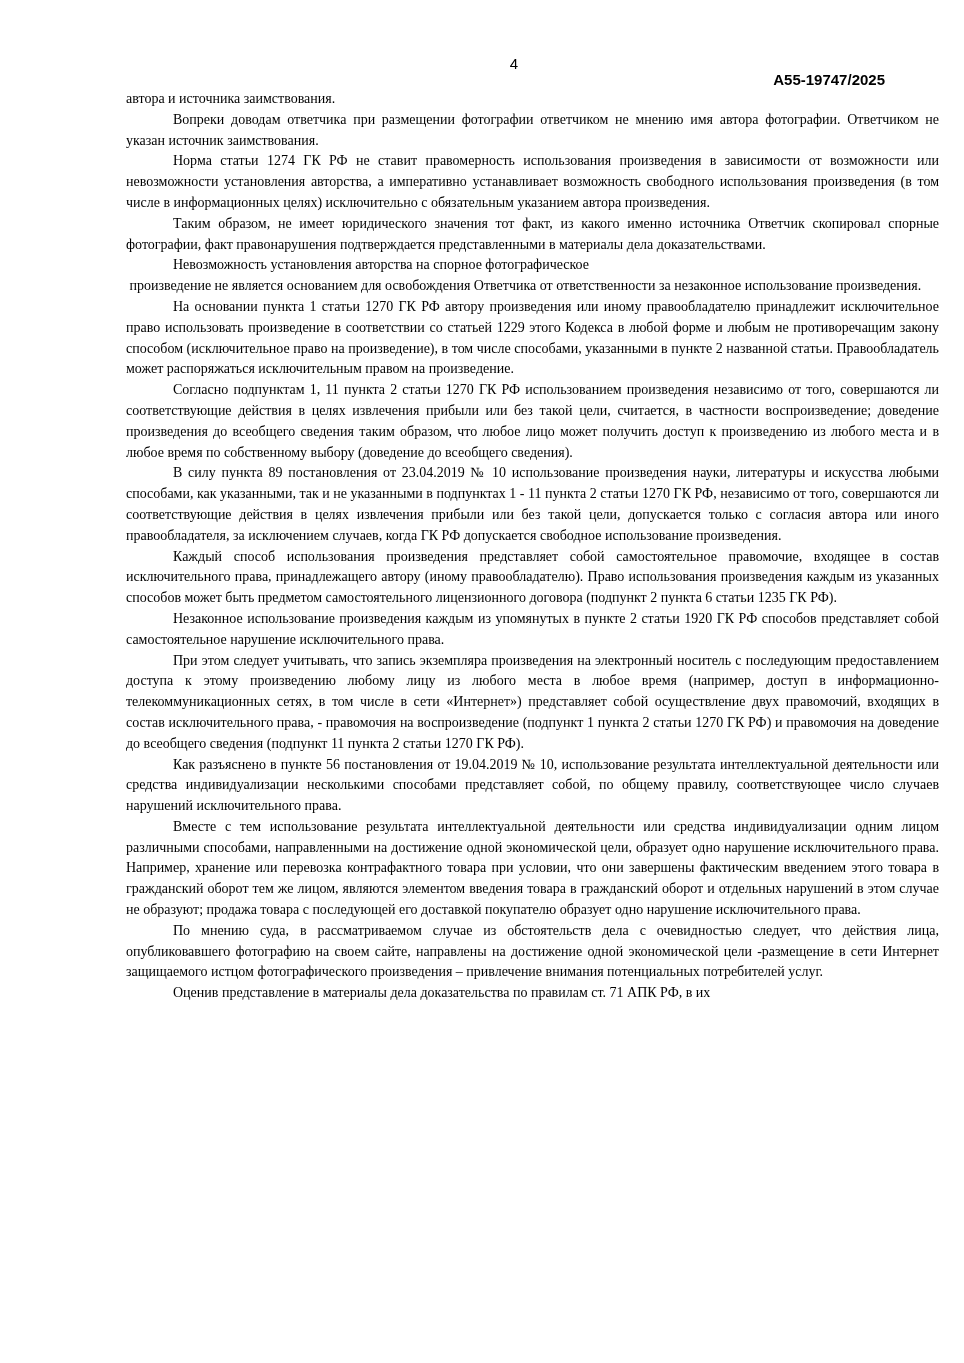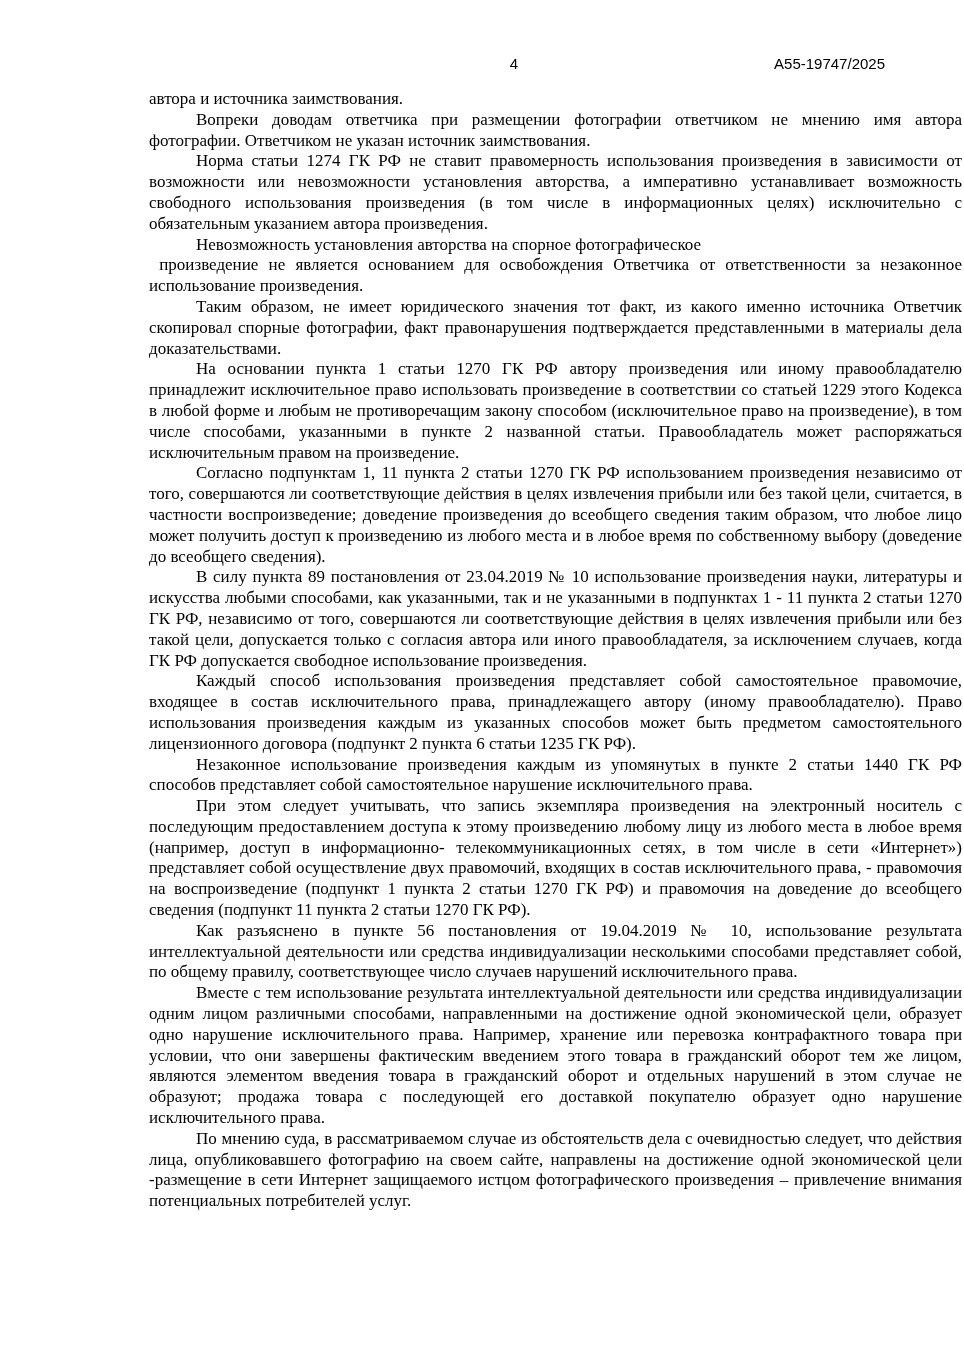--- a/index.html
+++ b/index.html
@@ -29,28 +29,29 @@
   }
   .page-number {
     position: absolute;
     left: 514px;
     transform: translateX(-50%);
     top: 0;
   }
   .case-number {
     position: absolute;
     right: 79px;
-    top: 0;
+    top: 16px;
+    font-weight: bold;
   }
   .doc-body {
     position: absolute;
     top: 89px;
-    left: 149px;
+    left: 126px;
     width: 813px;
-    font-size: 17px;
+    font-size: 14px;
     line-height: 20.8px;
     text-align: justify;
     text-justify: inter-word;
   }
   .doc-body p {
     margin: 0;
     padding: 0;
     text-indent: 47px;
     white-space: pre-wrap;
   }
@@ -65,27 +66,28 @@
 
   <div class="page-header">
     <span class="page-number">4</span>
     <span class="case-number">А55-19747/2025</span>
   </div>
 
   <div class="doc-body">
     <p class="continuation">автора и источника заимствования.</p>
     <p>Вопреки доводам ответчика при размещении фотографии ответчиком не мнению имя автора фотографии. Ответчиком не указан источник заимствования.</p>
     <p>Норма статьи 1274 ГК РФ не ставит правомерность использования произведения в зависимости от возможности или невозможности установления авторства, а императивно устанавливает возможность свободного использования произведения (в том числе в информационных целях) исключительно с обязательным указанием автора произведения.</p>
+    <p>Таким образом, не имеет юридического значения тот факт, из какого именно источника Ответчик скопировал спорные фотографии, факт правонарушения подтверждается представленными в материалы дела доказательствами.</p>
     <p>Невозможность установления авторства на спорное фотографическое
  произведение не является основанием для освобождения Ответчика от ответственности за незаконное использование произведения.</p>
-    <p>Таким образом, не имеет юридического значения тот факт, из какого именно источника Ответчик скопировал спорные фотографии, факт правонарушения подтверждается представленными в материалы дела доказательствами.</p>
     <p>На основании пункта 1 статьи 1270 ГК РФ автору произведения или иному правообладателю принадлежит исключительное право использовать произведение в соответствии со статьей 1229 этого Кодекса в любой форме и любым не противоречащим закону способом (исключительное право на произведение), в том числе способами, указанными в пункте 2 названной статьи. Правообладатель может распоряжаться исключительным правом на произведение.</p>
     <p>Согласно подпунктам 1, 11 пункта 2 статьи 1270 ГК РФ использованием произведения независимо от того, совершаются ли соответствующие действия в целях извлечения прибыли или без такой цели, считается, в частности воспроизведение; доведение произведения до всеобщего сведения таким образом, что любое лицо может получить доступ к произведению из любого места и в любое время по собственному выбору (доведение до всеобщего сведения).</p>
     <p>В силу пункта 89 постановления от 23.04.2019 № 10 использование произведения науки, литературы и искусства любыми способами, как указанными, так и не указанными в подпунктах 1 - 11 пункта 2 статьи 1270 ГК РФ, независимо от того, совершаются ли соответствующие действия в целях извлечения прибыли или без такой цели, допускается только с согласия автора или иного правообладателя, за исключением случаев, когда ГК РФ допускается свободное использование произведения.</p>
     <p>Каждый способ использования произведения представляет собой самостоятельное правомочие, входящее в состав исключительного права, принадлежащего автору (иному правообладателю). Право использования произведения каждым из указанных способов может быть предметом самостоятельного лицензионного договора (подпункт 2 пункта 6 статьи 1235 ГК РФ).</p>
-    <p>Незаконное использование произведения каждым из упомянутых в пункте 2 статьи 1440 ГК РФ способов представляет собой самостоятельное нарушение исключительного права.</p>
+    <p>Незаконное использование произведения каждым из упомянутых в пункте 2 статьи 1920 ГК РФ способов представляет собой самостоятельное нарушение исключительного права.</p>
     <p>При этом следует учитывать, что запись экземпляра произведения на электронный носитель с последующим предоставлением доступа к этому произведению любому лицу из любого места в любое время (например, доступ в информационно- телекоммуникационных сетях, в том числе в сети «Интернет») представляет собой осуществление двух правомочий, входящих в состав исключительного права, - правомочия на воспроизведение (подпункт 1 пункта 2 статьи 1270 ГК РФ) и правомочия на доведение до всеобщего сведения (подпункт 11 пункта 2 статьи 1270 ГК РФ).</p>
     <p>Как разъяснено в пункте 56 постановления от 19.04.2019 № 10, использование результата интеллектуальной деятельности или средства индивидуализации несколькими способами представляет собой, по общему правилу, соответствующее число случаев нарушений исключительного права.</p>
     <p>Вместе с тем использование результата интеллектуальной деятельности или средства индивидуализации одним лицом различными способами, направленными на достижение одной экономической цели, образует одно нарушение исключительного права. Например, хранение или перевозка контрафактного товара при условии, что они завершены фактическим введением этого товара в гражданский оборот тем же лицом, являются элементом введения товара в гражданский оборот и отдельных нарушений в этом случае не образуют; продажа товара с последующей его доставкой покупателю образует одно нарушение исключительного права.</p>
     <p>По мнению суда, в рассматриваемом случае из обстоятельств дела с очевидностью следует, что действия лица, опубликовавшего фотографию на своем сайте, направлены на достижение одной экономической цели -размещение в сети Интернет защищаемого истцом фотографического произведения – привлечение внимания потенциальных потребителей услуг.</p>
+    <p>Оценив представление в материалы дела доказательства по правилам ст. 71 АПК РФ, в их</p>
   </div>
 
 </div>
 
 </body></html>

